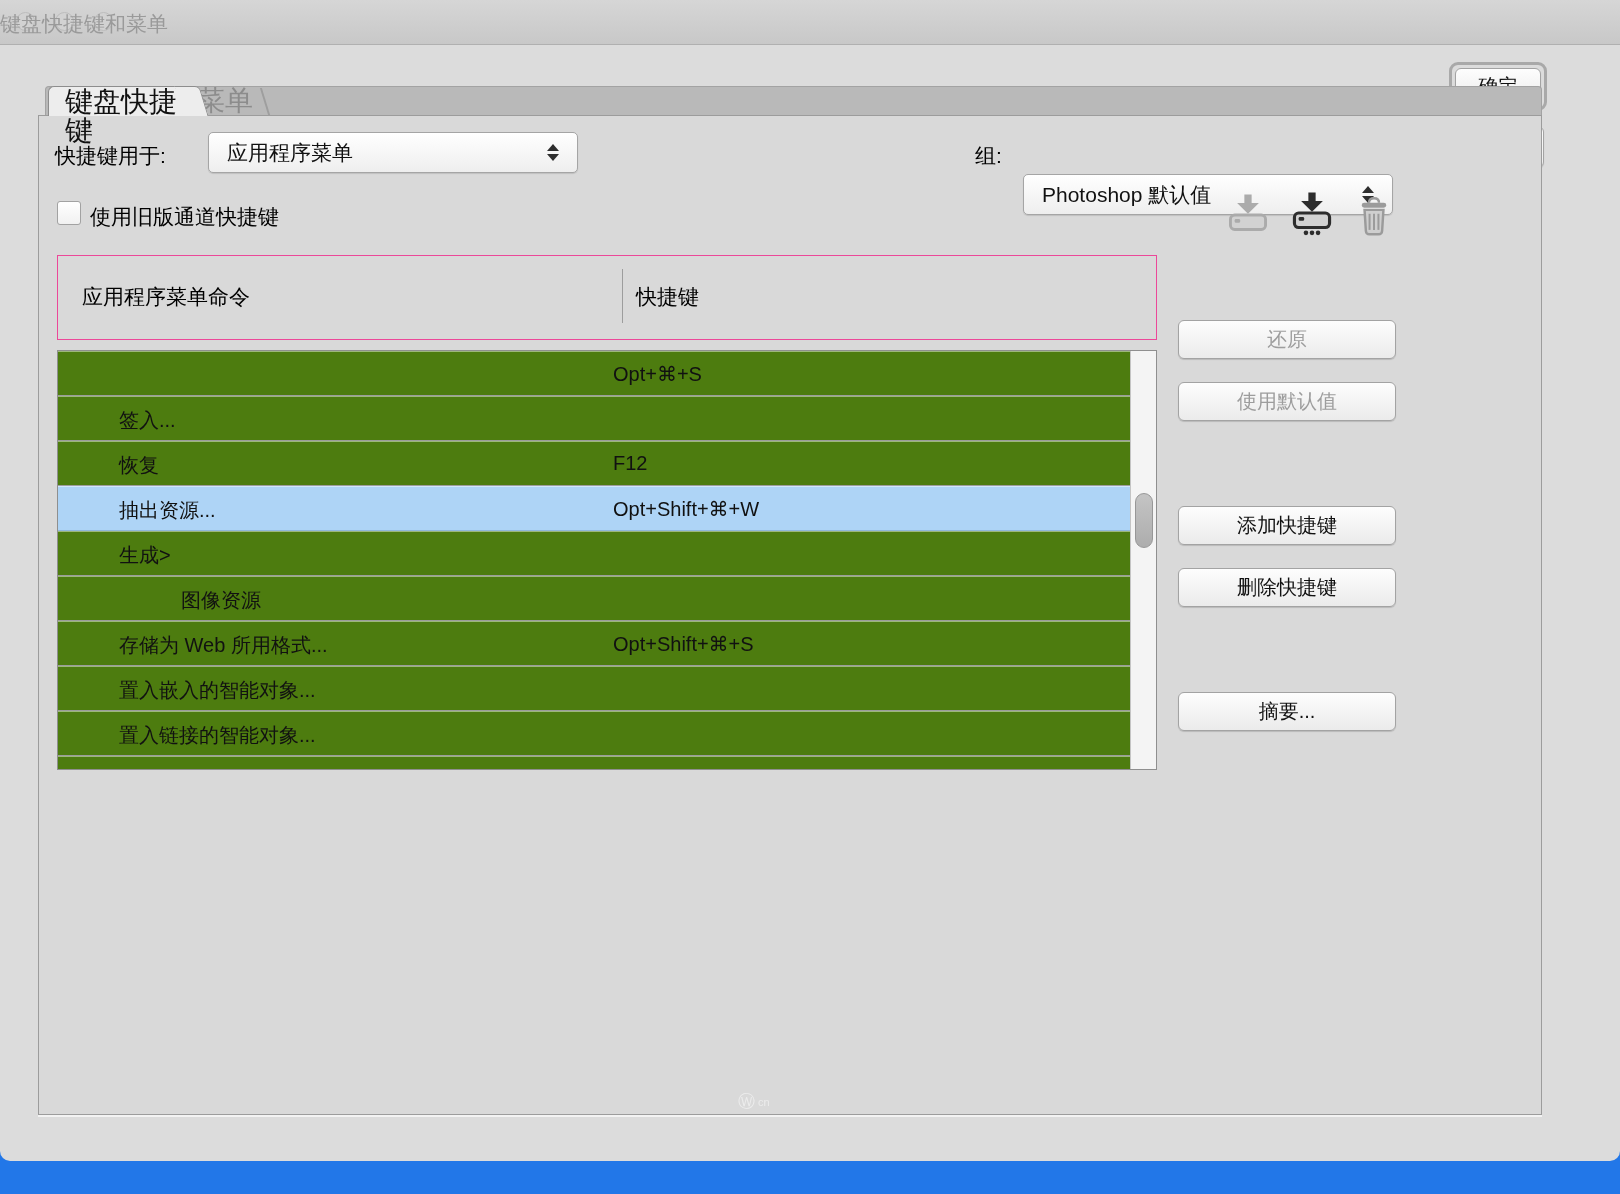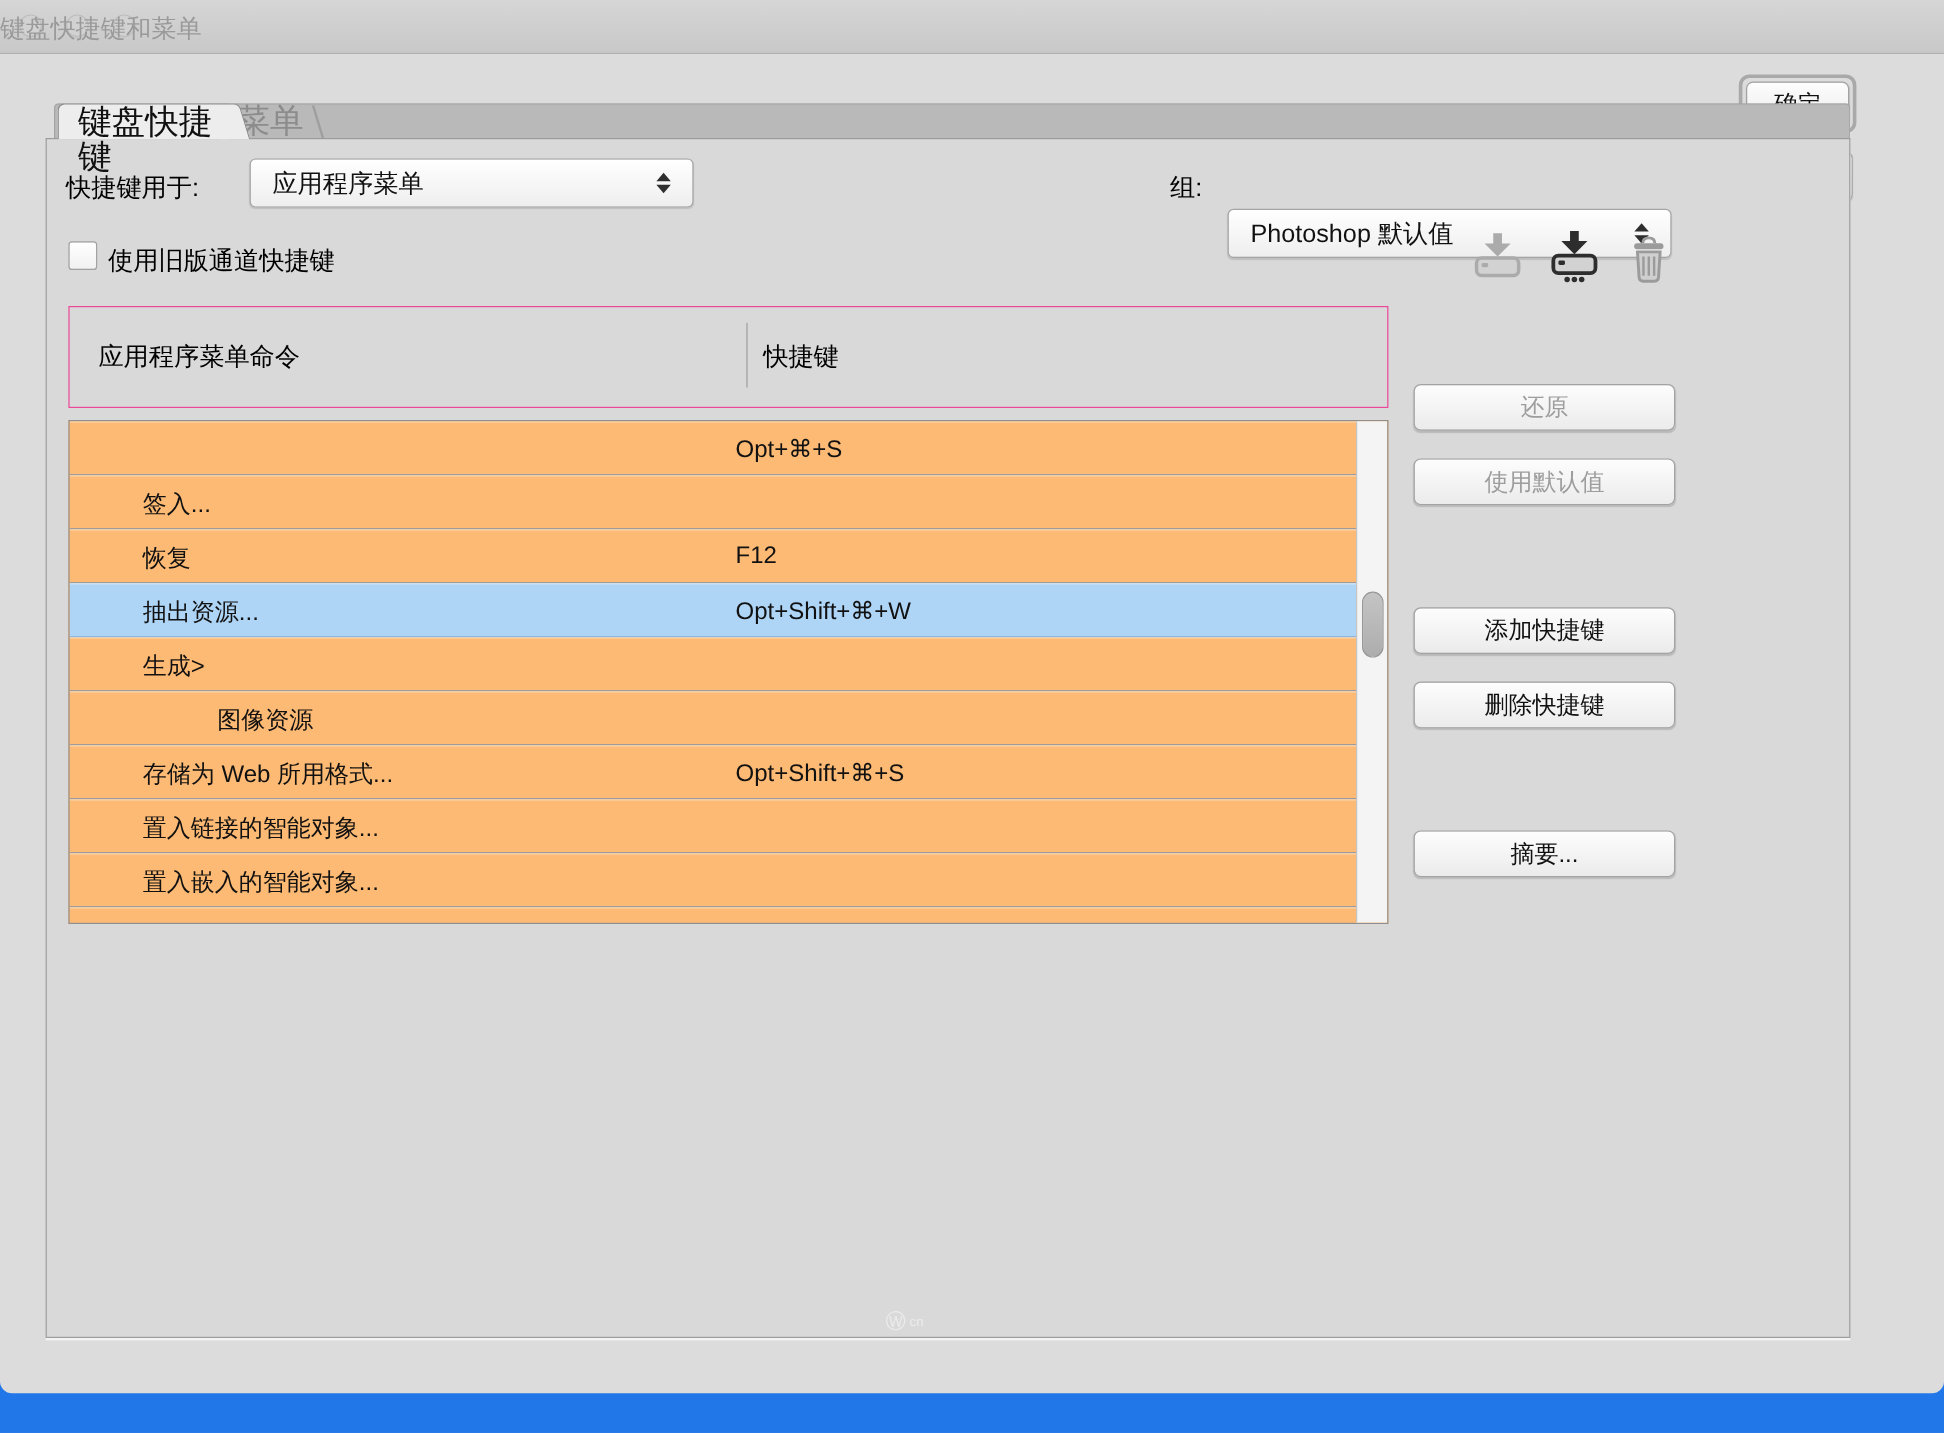--- a/index.html
+++ b/index.html
@@ -43,21 +43,21 @@
   .stepper .down{border-top:7px solid #2e2e2e;}
   .checkbox{position:absolute;left:57px;top:201px;width:24px;height:24px;
     background:linear-gradient(#ffffff,#f1f1f1);border:1px solid #a2a2a2;border-radius:3px;box-sizing:border-box;}
   
   .headerbox{position:absolute;left:57px;top:255px;width:1100px;height:85px;
     border:1px solid #ec4899;box-sizing:border-box;background:#d9d9d9;}
   .headerbox .divider{position:absolute;left:564px;top:13px;width:1px;height:54px;background:#9d9d9d;}
   .h1{position:absolute;left:24px;top:27px;font-size:21px;}
   .h2{position:absolute;left:578px;top:27px;font-size:21px;}
   .listbox{position:absolute;left:57px;top:350px;width:1100px;height:420px;
-    border:1px solid #8f8f8f;box-sizing:border-box;background:#fdba74;overflow:hidden;}
+    border:1px solid #8f8f8f;box-sizing:border-box;background:#4d7c0f;overflow:hidden;}
   .row{position:relative;height:45px;box-sizing:border-box;border-bottom:1px solid #9c9c9c;
     box-shadow:inset 0 1px 0 rgba(255,255,255,.45);font-size:20px;color:#111;}
   .row.selected{background:#aed4f6;border-bottom-color:#8fb6da;}
   .row.partial{height:13px;border-bottom:none;}
   .row .cmd{position:absolute;left:61px;top:11px;white-space:nowrap;}
   .row.indent .cmd{left:123px;}
   .row .key{position:absolute;left:555px;top:11px;white-space:nowrap;}
   .scrolltrack{position:absolute;top:0;bottom:0;right:0;width:25px;background:#f4f4f4;
     border-left:1px solid #c4c4c4;}
   .scrollthumb{position:absolute;right:3px;top:142px;width:18px;height:55px;border-radius:9px;
@@ -178,25 +178,25 @@
         </div>
         <div class="row indent">
           <span class="cmd">图像资源</span>
           <span class="key"></span>
         </div>
         <div class="row">
           <span class="cmd">存储为 Web 所用格式...</span>
           <span class="key">Opt+Shift+⌘+S</span>
         </div>
         <div class="row">
+          <span class="cmd">置入嵌入的智能对象...</span>
+          <span class="key"></span>
+        </div>
+        <div class="row">
           <span class="cmd">置入链接的智能对象...</span>
-          <span class="key"></span>
-        </div>
-        <div class="row">
-          <span class="cmd">置入嵌入的智能对象...</span>
           <span class="key"></span>
         </div>
         <div class="row partial">
           <span class="cmd"></span>
           <span class="key"></span>
         </div>
       </div>
     <div class="scrolltrack">
       <div class="scrollthumb"></div>
     </div>

